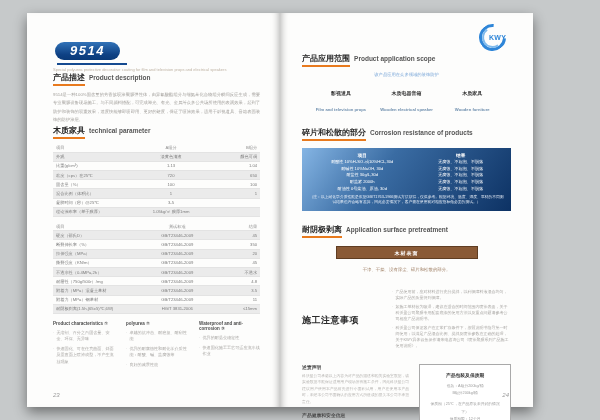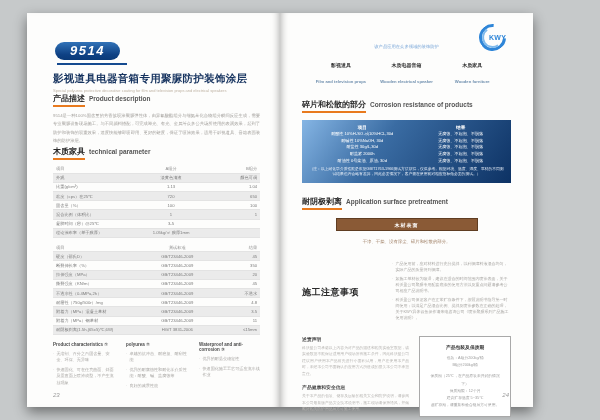--- a/index.html
+++ b/index.html
@@ -90,21 +90,20 @@
 
 <div class="spread">
 
   <div class="page left">
 
     <div>
       <span class="badge">9514</span>
       <div class="badge-line"></div>
     </div>
 
-    <div class="title">影视道具电器音箱专用聚脲防护装饰涂层</div>
     <div class="subtitle">Special polyurea protective decorative coating for film and television props and electrical speakers</div>
 
     <div class="sec">
       <span class="zh">产品描述</span>
       <span class="en">Product description</span>
     </div>
     <p class="desc">9514是一种100%固含量的芳香族喷涂聚脲弹性体，由异氰酸酯组分与端氨基化合物组分瞬间反应生成，需要专业聚脲设备现场施工。与不同颜料搭配，可完成哑光、有光、金属等众多公共场所使用的表观效果，起到了防护和装饰的双重效果，速度快能够即喷即用、更好的硬度，保证了喷涂效果，适用于影视道具、音箱表面装饰的防护涂层。</p>
 
     <div class="sec">
       <span class="zh">木质家具</span>
@@ -255,20 +254,24 @@
   </div>
 
   <div class="page right">
 
     <div class="logo">
       <div class="ring"></div>
       <div class="ring2"></div>
       <span class="txt">KWY</span>
     </div>
 
+    <div class="sec" style="margin-top:14px;">
+      <span class="zh">产品应用范围</span>
+      <span class="en">Product application scope</span>
+    </div>
     <div class="caption">该产品应用在众多领域的装饰防护</div>
 
     <div class="apps">
       <div class="app">
         <div class="azh">影视道具</div>
         <div class="aen">Film and television props</div>
       </div>
       <div class="app">
         <div class="azh">木质电器音箱</div>
         <div class="aen">Wooden electrical speaker</div>

